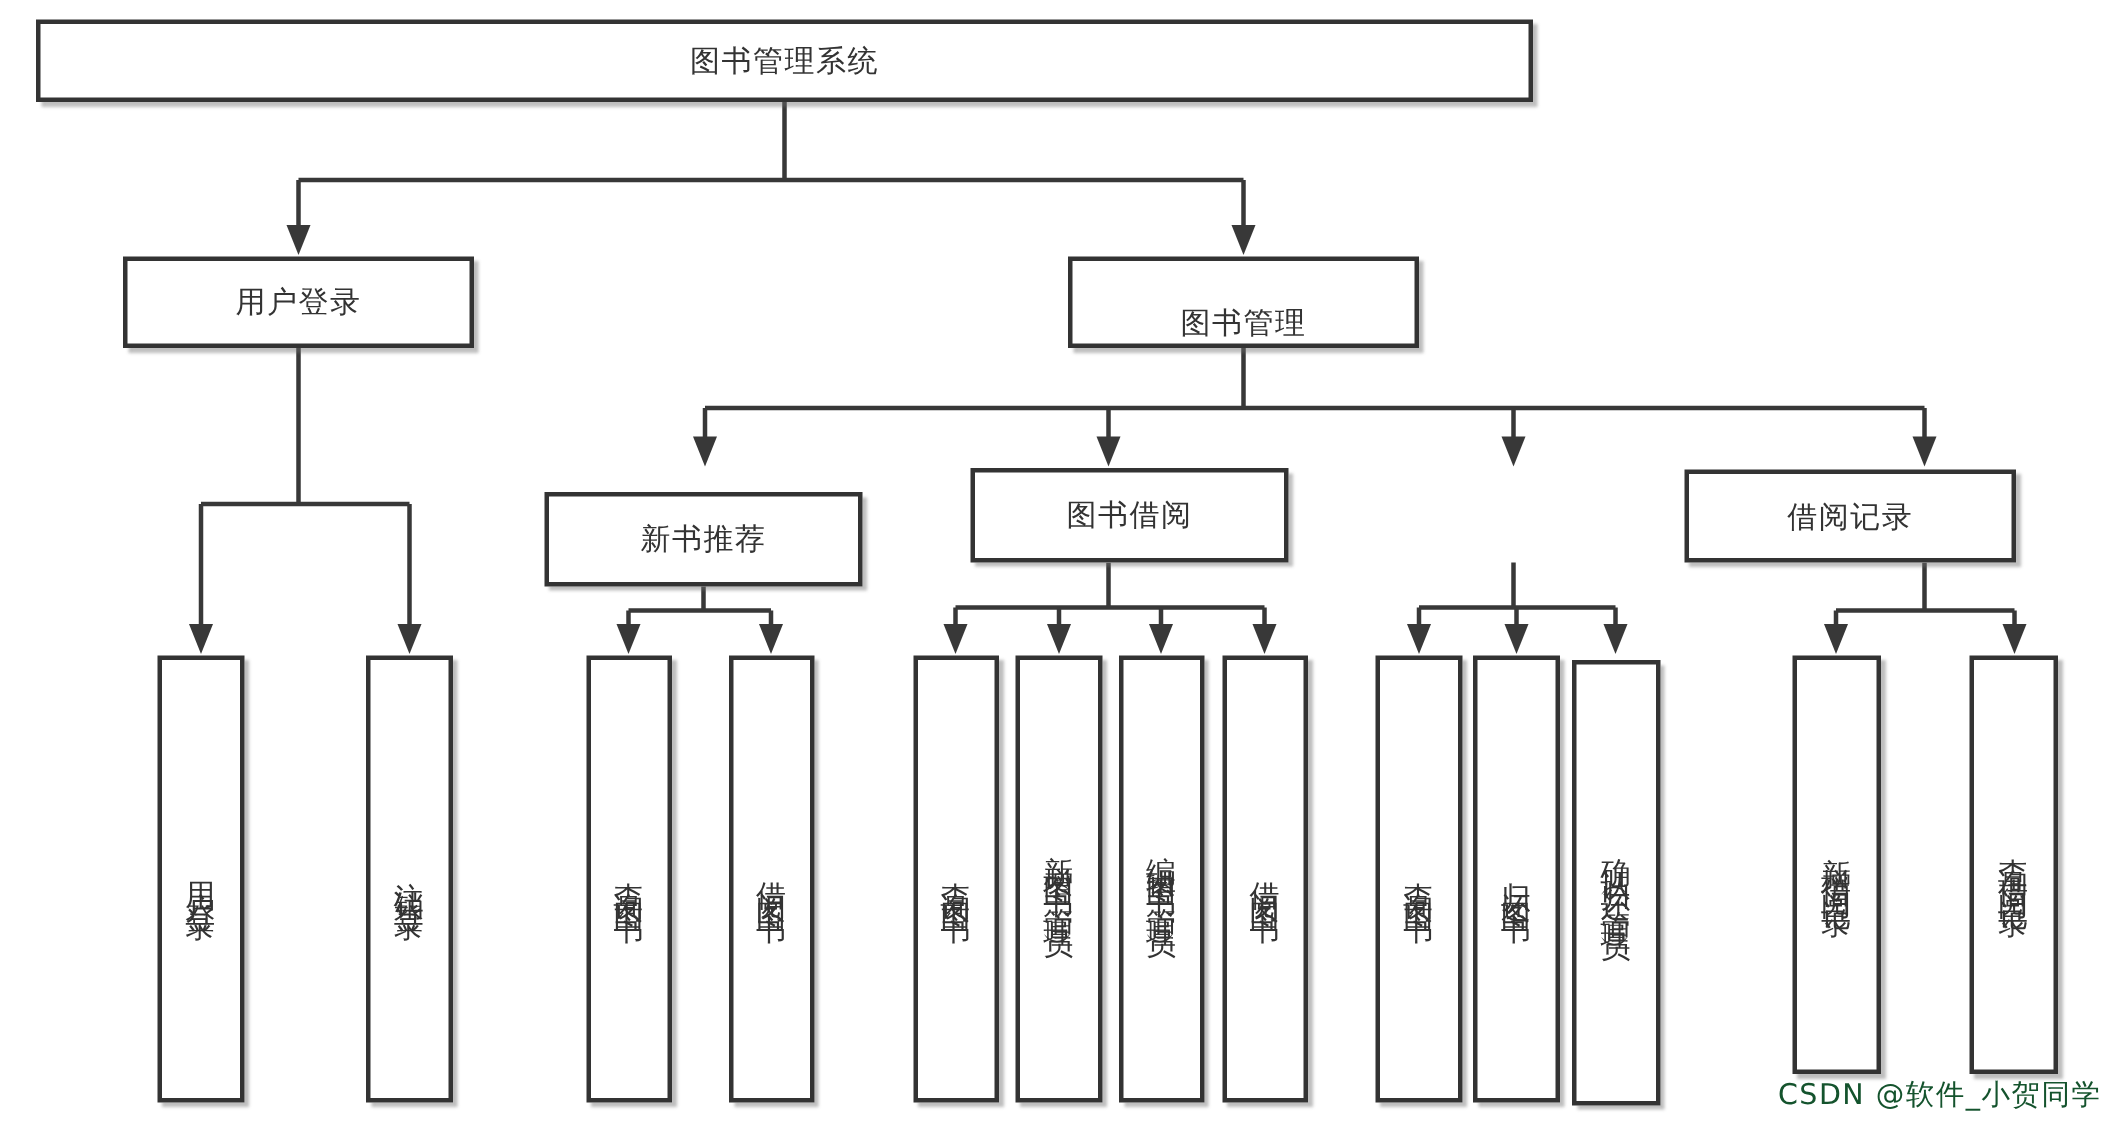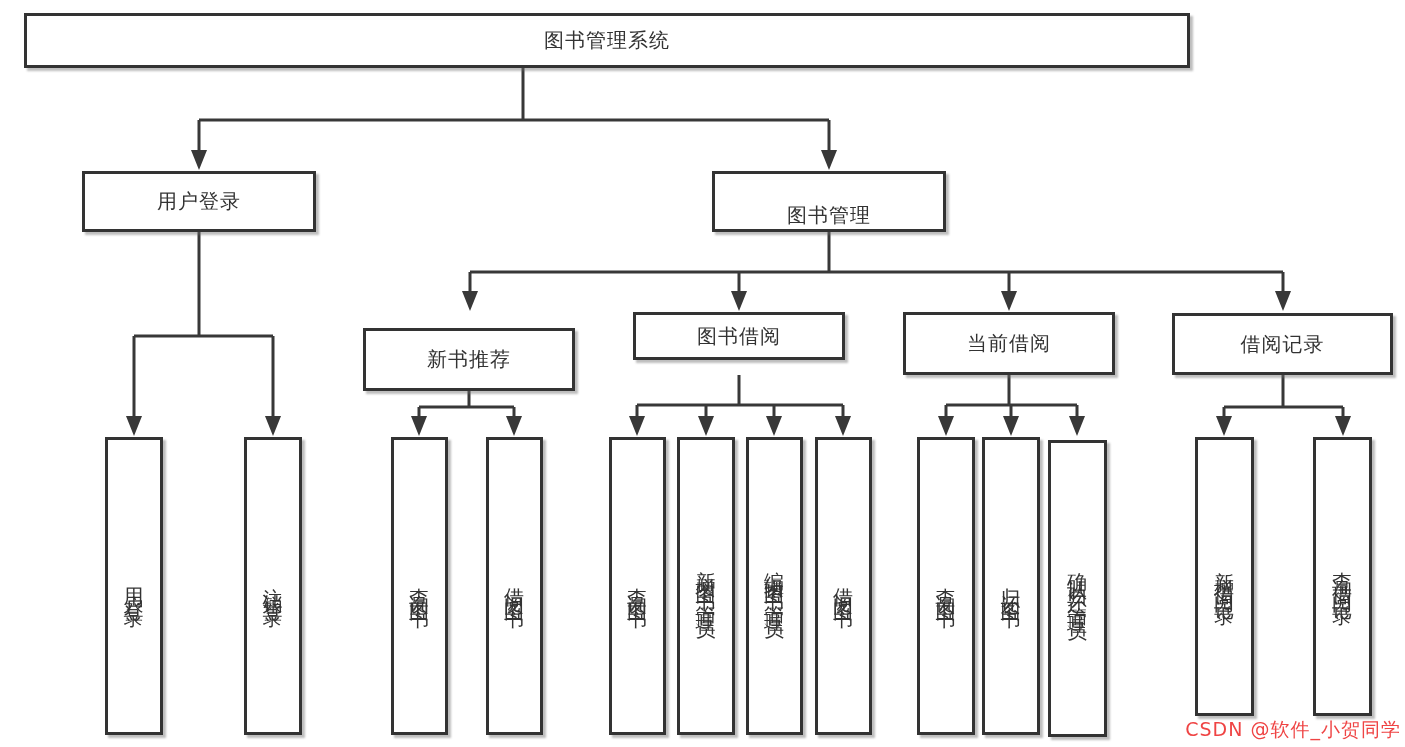--- a/index.html
+++ b/index.html
@@ -29,48 +29,48 @@
   }
   .h { font-size: 20px; letter-spacing: 1px; white-space: nowrap; }
   .v {
     writing-mode: vertical-rl;
     text-orientation: mixed;
     font-size: 20px;
     letter-spacing: 7px;
     line-height: 1;
   }
   
-  #n-root        { left: 24px;  top: 13px;  width: 1166px; height: 55px; }
+  #n-root        { left: 24px;  top: 13px;  width: 998px; height: 55px; }
   #n-user-login  { left: 82px;  top: 171px; width: 234px; height: 61px; }
   #n-book-mgmt   { left: 712px; top: 171px; width: 234px; height: 61px; align-items: flex-end; }
   #n-new-books   { left: 363px; top: 328px; width: 212px; height: 63px; }
-  #n-book-borrow { left: 633px; top: 312px; width: 212px; height: 48px; }
+  #n-book-borrow { left: 647px; top: 312px; width: 212px; height: 63px; }
   #n-cur-borrow  { left: 903px; top: 312px; width: 212px; height: 63px; }
-  #n-borrow-rec  { left: 1172px;top: 313px; width: 221px; height: 62px; }
+  #n-borrow-rec  { left: 1123px;top: 313px; width: 221px; height: 62px; }
   
   .leaf { top: 437px; height: 298px; }
   #v-user-login    { left: 105px;  width: 58px; }
   #v-logout        { left: 244px;  width: 58px; }
   #v-query-books-1 { left: 391px;  width: 57px; }
   #v-borrow-books-1{ left: 486px;  width: 57px; }
   #v-query-books-2 { left: 609px;  width: 57px; }
   #v-add-books     { left: 677px;  width: 58px; }
   #v-edit-books    { left: 746px;  width: 57px; }
   #v-borrow-books-2{ left: 815px;  width: 57px; }
   #v-query-books-3 { left: 917px;  width: 58px; }
   #v-return-books  { left: 982px;  width: 58px; }
   #v-confirm-return{ left: 1048px; width: 59px; top: 440px; height: 297px; }
   #v-add-record    { left: 1195px; width: 59px; height: 279px; }
   #v-query-record  { left: 1313px; width: 59px; height: 279px; }
   .watermark {
     position: absolute;
     right: 4px;
     bottom: 4px;
     font-size: 19px;
-    color: #ef4444;
+    color: #14532d;
     letter-spacing: 1px;
     white-space: nowrap;
   }
 </style>
 </head>
 <body>
 
 <div class="canvas">
 
   <svg class="connectors" viewBox="0 0 1405 747" xmlns="http://www.w3.org/2000/svg">
@@ -123,23 +123,20 @@
   <div class="node h" id="n-book-mgmt">
     <span>图书管理</span>
   </div>
 
   <div class="node h" id="n-new-books">
     <span>新书推荐</span>
   </div>
   <div class="node h" id="n-book-borrow">
     <span>图书借阅</span>
   </div>
-  <div class="node h" id="n-cur-borrow">
-    <span>当前借阅</span>
-  </div>
   <div class="node h" id="n-borrow-rec">
     <span>借阅记录</span>
   </div>
 
   <div class="node v leaf" id="v-user-login">
     <span>用户登录</span>
   </div>
   <div class="node v leaf" id="v-logout">
     <span>注销登录</span>
   </div>

